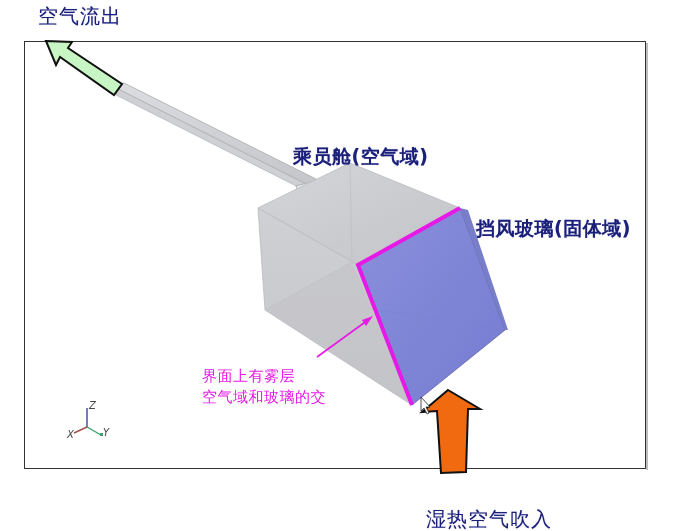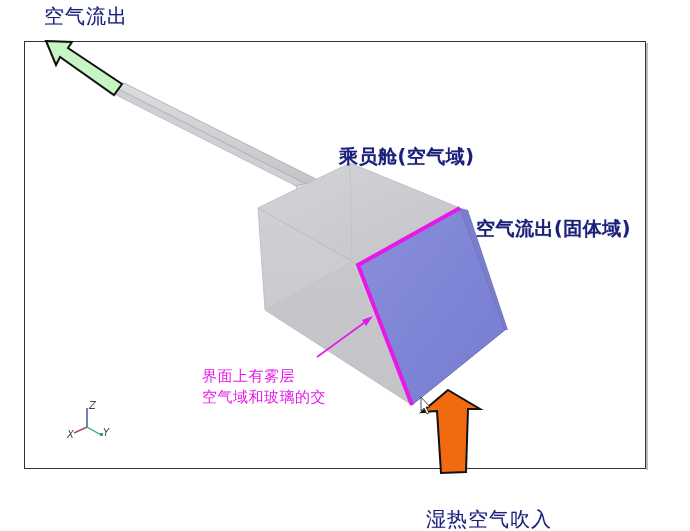--- a/index.html
+++ b/index.html
@@ -137,24 +137,24 @@
     <line x1="87" y1="427" x2="87" y2="408" stroke="#3a45a0" stroke-width="1.4"></line>
     <line x1="87" y1="427" x2="74" y2="433" stroke="#a0524a" stroke-width="1.4"></line>
     <line x1="87" y1="427" x2="101" y2="435" stroke="#3aa46a" stroke-width="1.4"></line>
     <rect x="100" y="433" width="3" height="3" fill="#3aa46a"></rect>
     <text class="axis-label" x="89" y="409">Z</text>
     <text class="axis-label" x="67" y="438">X</text>
     <text class="axis-label" x="103" y="436">Y</text>
   </g>
 </svg>
 
-<div class="label" style="left:44px; top:3px;">空气流出</div>
+<div class="label" style="left:38px; top:3px;">空气流出</div>
 
-<div class="label label-bold" style="left:293px; top:144px;margin-left:46px;">乘员舱(空气域)</div>
+<div class="label label-bold" style="left:293px; top:144px;">乘员舱(空气域)</div>
 
-<div class="label label-bold" style="left:476px; top:216px;">空气流出(固体域)</div>
+<div class="label label-bold" style="left:476px; top:216px;">挡风玻璃(固体域)</div>
 
 <div class="label-magenta" style="left:202px; top:366px;">
   <div>界面上有雾层</div>
   <div>空气域和玻璃的交</div>
 </div>
 
 <div class="label" style="left:426px; top:490px;margin-top:16px;">湿热空气吹入</div>
 
 </body></html>

